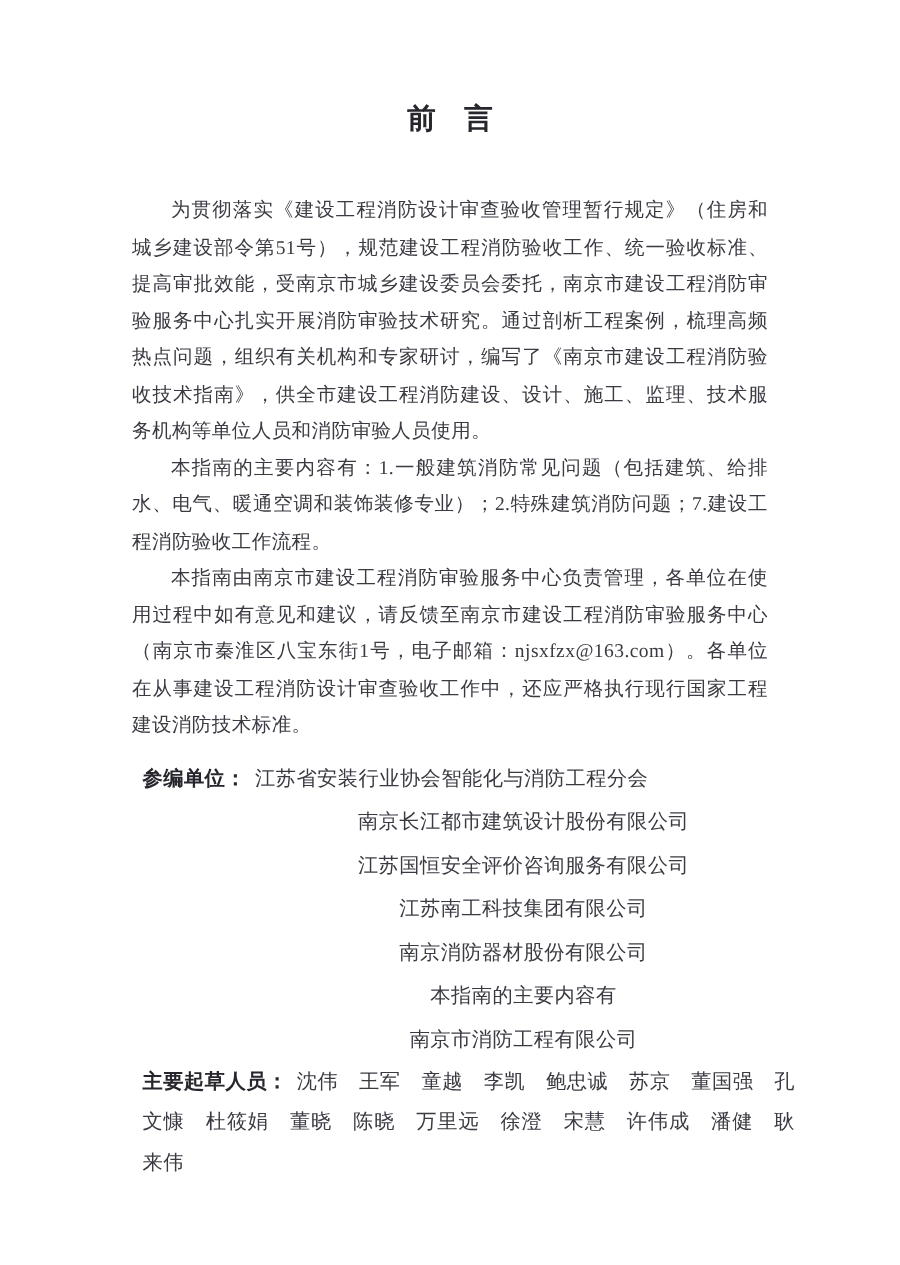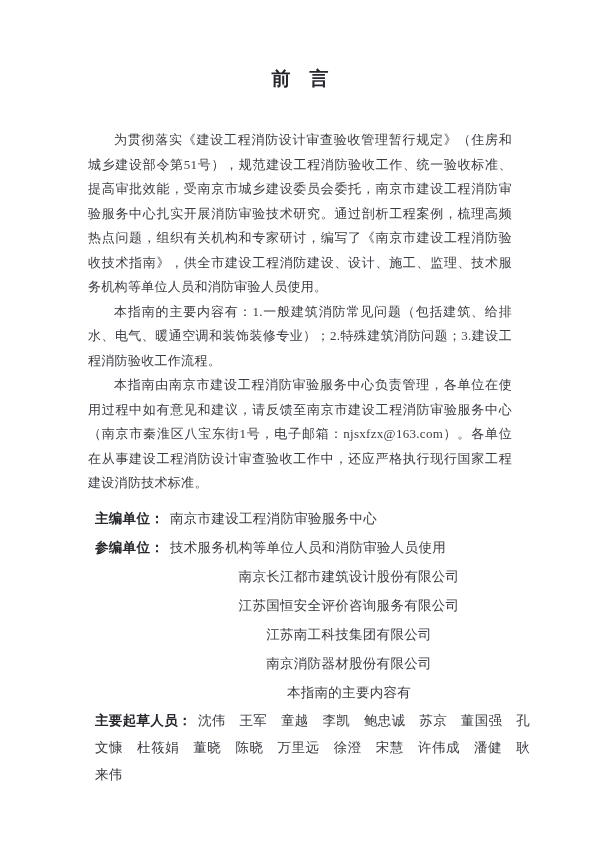--- a/index.html
+++ b/index.html
@@ -58,48 +58,48 @@
 </style>
 </head>
 <body>
 
 <div class="page">
 
   <div class="doc-title">前　言</div>
 
   <div class="doc-body">
     <p>为贯彻落实《建设工程消防设计审查验收管理暂行规定》（住房和城乡建设部令第51号），规范建设工程消防验收工作、统一验收标准、提高审批效能，受南京市城乡建设委员会委托，南京市建设工程消防审验服务中心扎实开展消防审验技术研究。通过剖析工程案例，梳理高频热点问题，组织有关机构和专家研讨，编写了《南京市建设工程消防验收技术指南》，供全市建设工程消防建设、设计、施工、监理、技术服务机构等单位人员和消防审验人员使用。</p>
-    <p>本指南的主要内容有：1.一般建筑消防常见问题（包括建筑、给排水、电气、暖通空调和装饰装修专业）；2.特殊建筑消防问题；3.建设工程消防验收工作流程。</p>
+    <p>本指南的主要内容有：1.一般建筑消防常见问题（包括建筑、给排水、电气、暖通空调和装饰装修专业）；2.特殊建筑消防问题；7.建设工程消防验收工作流程。</p>
     <p>本指南由南京市建设工程消防审验服务中心负责管理，各单位在使用过程中如有意见和建议，请反馈至南京市建设工程消防审验服务中心（南京市秦淮区八宝东街1号，电子邮箱：njsxfzx@163.com）。各单位在从事建设工程消防设计审查验收工作中，还应严格执行现行国家工程建设消防技术标准。</p>
   </div>
 
   <div class="credits">
 
-    <div>
-      <span class="credit-label">主编单位：</span><span>南京市建设工程消防审验服务中心</span>
-    </div>
 
     <div>
-      <span class="credit-label">参编单位：</span><span>技术服务机构等单位人员和消防审验人员使用</span>
+      <span class="credit-label">参编单位：</span><span>江苏省安装行业协会智能化与消防工程分会</span>
     </div>
     <div class="credit-cont">
       <span>南京长江都市建筑设计股份有限公司</span>
     </div>
     <div class="credit-cont">
       <span>江苏国恒安全评价咨询服务有限公司</span>
     </div>
     <div class="credit-cont">
       <span>江苏南工科技集团有限公司</span>
     </div>
     <div class="credit-cont">
       <span>南京消防器材股份有限公司</span>
     </div>
     <div class="credit-cont">
       <span>本指南的主要内容有</span>
     </div>
+    <div class="credit-cont">
+      <span>南京市消防工程有限公司</span>
+    </div>
 
 
     <div class="credit-flow">
       <span class="credit-label">主要起草人员：</span><span>沈伟　王军　童越　李凯　鲍忠诚　苏京　董国强　孔文慷　杜筱娟　董晓　陈晓　万里远　徐澄　宋慧　许伟成　潘健　耿来伟</span>
     </div>
 
   </div>
 </div>
 
 </body></html>

